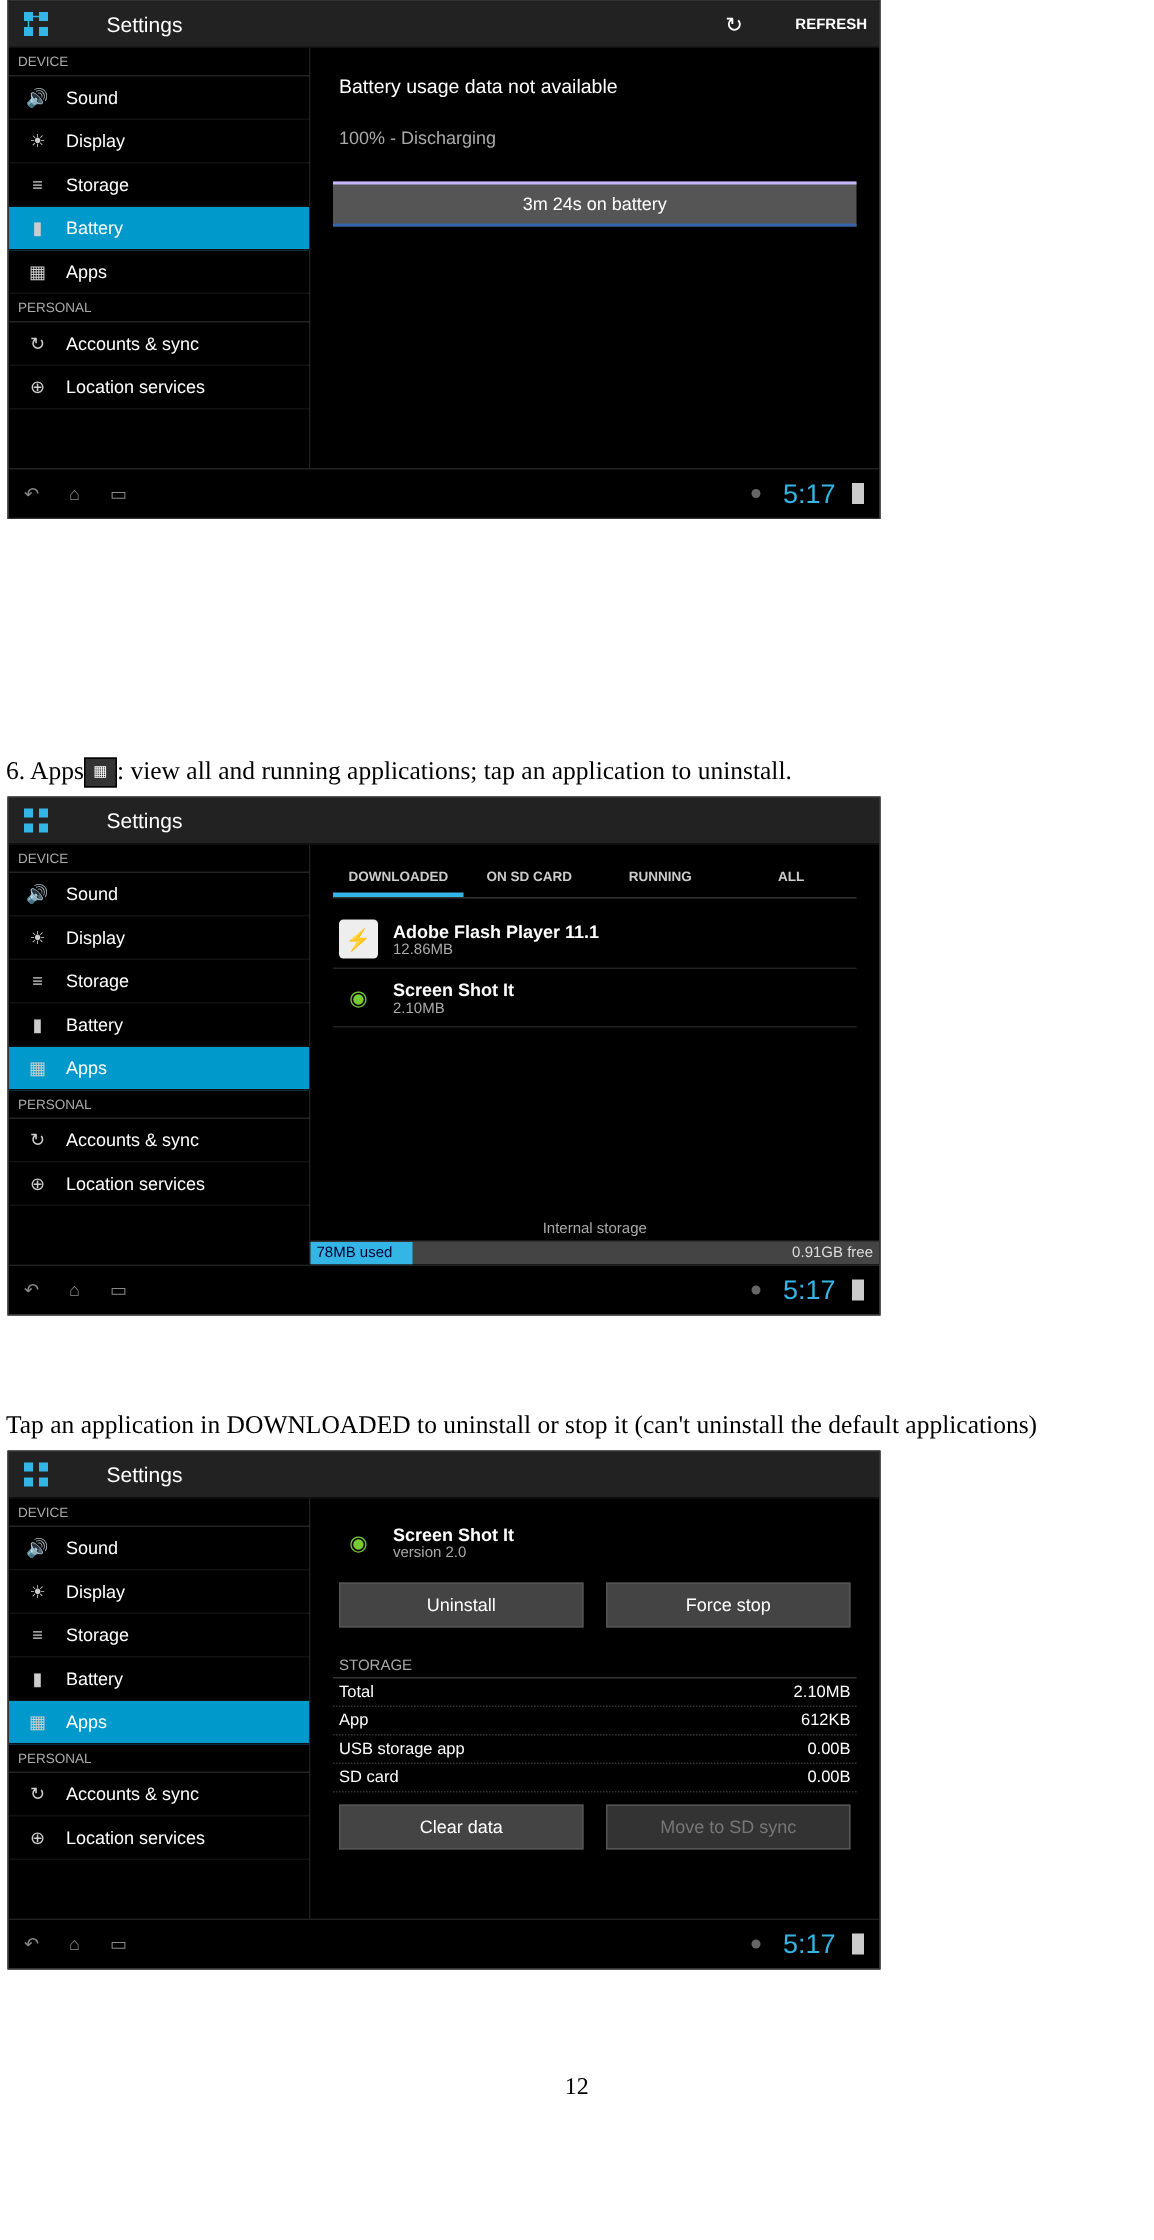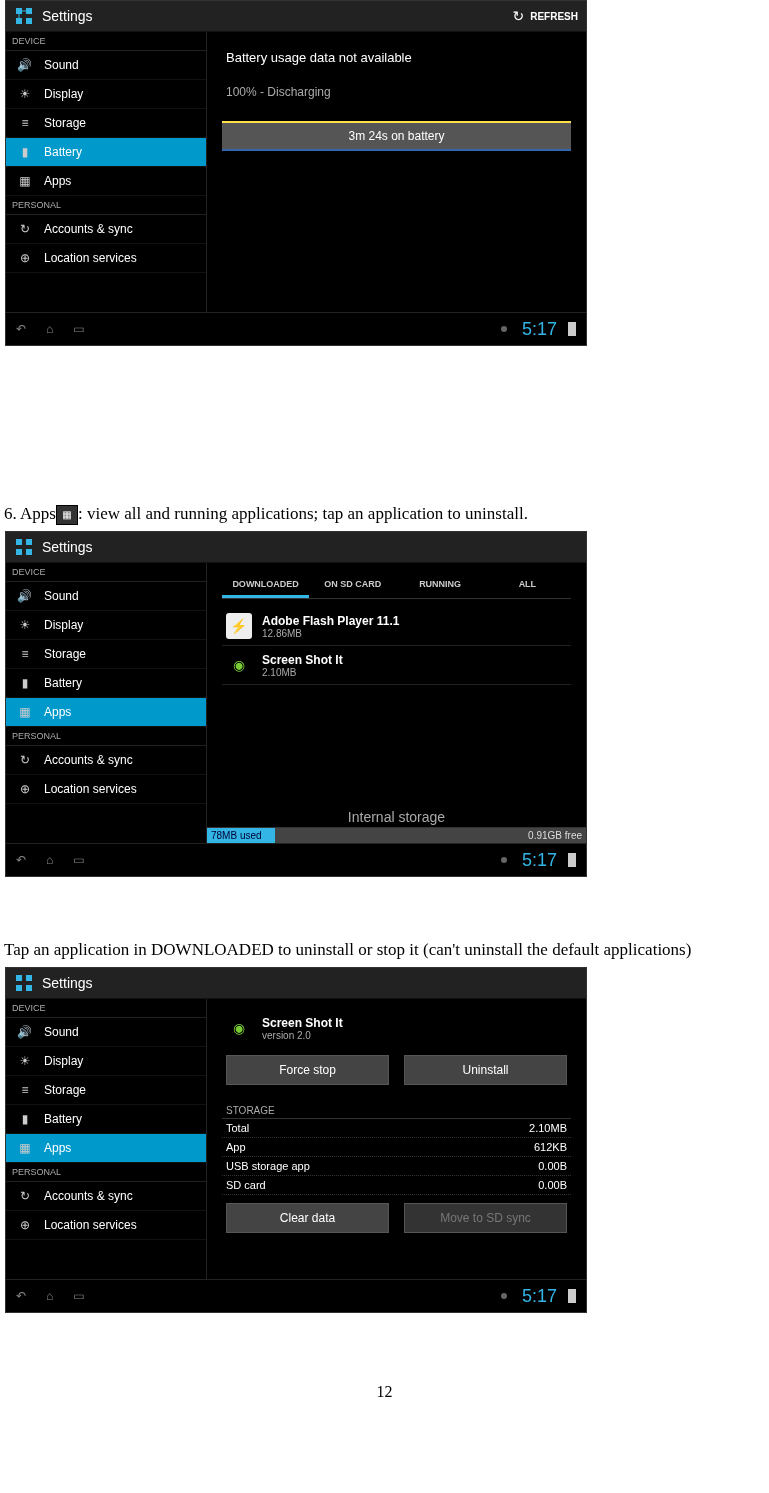--- a/index.html
+++ b/index.html
@@ -20,20 +20,21 @@
     font-size: 12px;
     border: 1px solid #333;
   }
   .header {
     display: flex;
     align-items: center;
     height: 30px;
     background: #222;
     border-bottom: 1px solid #111;
     padding: 0 8px;
+    gap: 29px;
   }
   .settings-icon {
     width: 20px;
     height: 20px;
     display: inline-flex;
     align-items: center;
     justify-content: center;
     margin-right: 8px;
   }
   .header-title {
@@ -91,21 +92,21 @@
   .battery-sub {
     color: #aaa;
     padding: 12px 4px;
     font-size: 12px;
   }
   .battery-bar {
     background: #555;
     text-align: center;
     padding: 6px;
     margin-top: 10px;
-    border-top: 2px solid #fde047;
+    border-top: 2px solid #c4b5fd;
     border-bottom: 2px solid #36a;
     font-size: 12px;
   }
   .navbar {
     display: flex;
     align-items: center;
     height: 32px;
     background: #000;
     border-top: 1px solid #222;
     padding: 0 10px;
@@ -185,21 +186,21 @@
     position: absolute;
     bottom: 0;
     left: 0;
     right: 0;
   }
   .content-rel {
     position: relative;
   }
   .storage-label {
     text-align: center;
-    font-size: 14px;
+    font-size: 10px;
     color: #aaa;
     padding: 2px;
     border-bottom: 1px solid #333;
   }
   .storage-line {
     display: flex;
     background: #444;
     font-size: 10px;
   }
   .storage-used {
@@ -501,22 +502,22 @@
     </div>
     <div class="content">
       <div class="detail-head">
         <span class="app-icon" style="color:#7c3">◉</span>
         <div>
           <div class="app-name">Screen Shot It</div>
           <div class="app-size">version 2.0</div>
         </div>
       </div>
       <div class="btn-row">
+        <div class="holo-btn">Uninstall</div>
         <div class="holo-btn">Force stop</div>
-        <div class="holo-btn">Uninstall</div>
       </div>
       <div class="section-label">STORAGE</div>
       <div class="stat-row">
             <span class="stat-label">Total</span>
             <span>2.10MB</span>
           </div>
       <div class="stat-row">
             <span class="stat-label">App</span>
             <span>612KB</span>
           </div>

